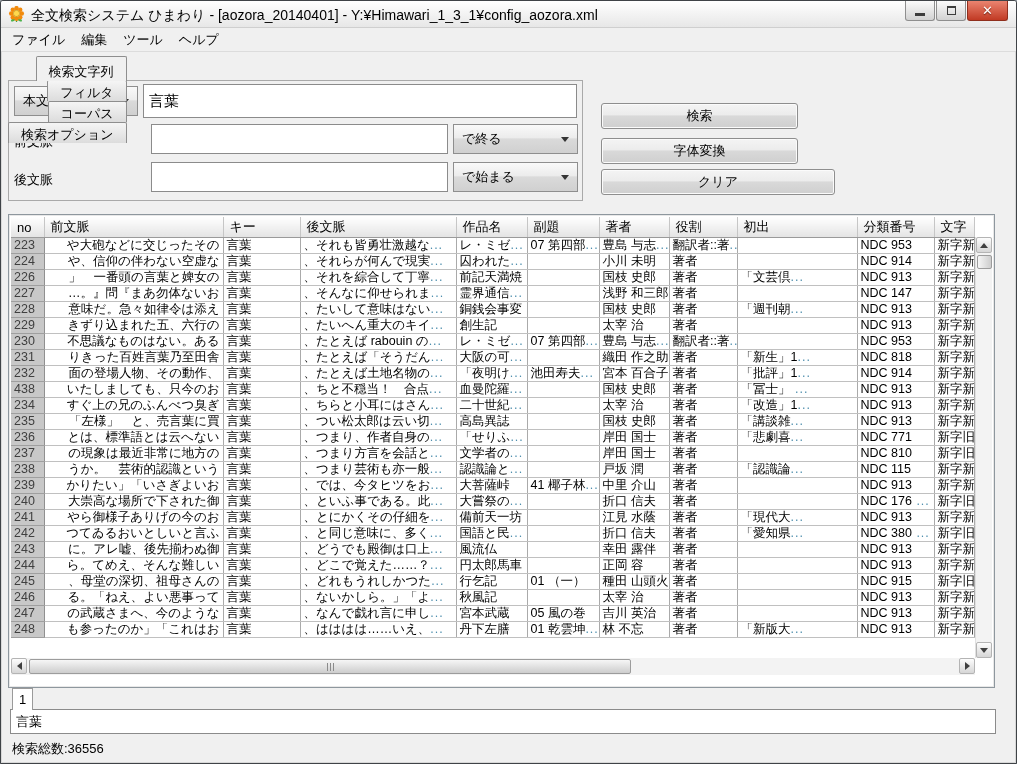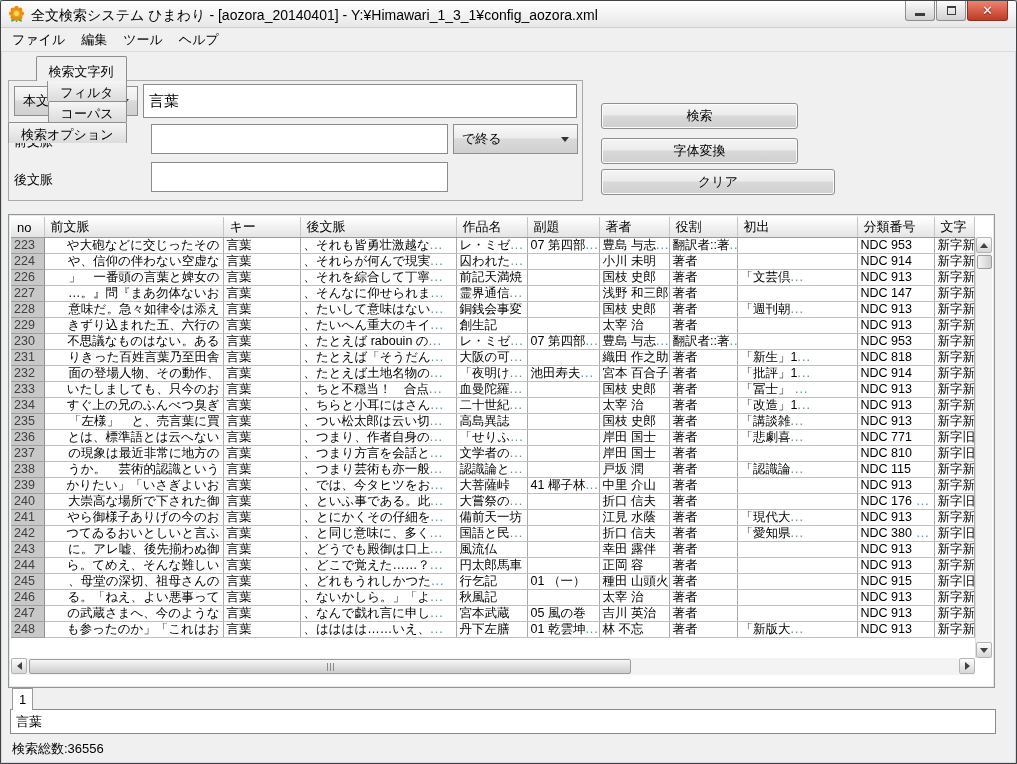--- a/index.html
+++ b/index.html
@@ -144,20 +144,24 @@
       </div>
       <input class="txt" style="left: 134px; top: 3px; width: 434px; height: 34px; font-size: 15px;" value="言葉">
       <span class="flabel" style="left:5px; top:52px;">前文脈</span>
       <input class="txt" style="left: 142px; top: 43px; width: 297px; height: 30px;">
       <div class="combo" style="left:444px; top:43px; width:125px; height:30px;">
         <span>で終る</span>
         <span class="carr"></span>
       </div>
       <span class="flabel" style="left:5px; top:90px;">後文脈</span>
       <input class="txt" style="left: 142px; top: 81px; width: 297px; height: 30px;">
+      <div class="combo" style="left:444px; top:81px; width:125px; height:30px;">
+        <span>で始まる</span>
+        <span class="carr"></span>
+      </div>
     </div>
 
     <div class="btn" style="left:600px; top:52px; width:197px; height:26px;">検索</div>
     <div class="btn" style="left:600px; top:87px; width:197px; height:26px;">字体変換</div>
     <div class="btn" style="left:600px; top:118px; width:234px; height:26px;">クリア</div>
 
     <div class="table-panel">
       <table class="grid">
         <colgroup>
           <col style="width:33px">
@@ -299,21 +303,21 @@
               <td class="c3">、たとえば土地名物の<span class="dots">...</span></td>
               <td class="c4">「夜明け<span class="dots">...</span></td>
               <td class="c5">池田寿夫<span class="dots">...</span></td>
               <td class="c6">宮本 百合子</td>
               <td class="c7">著者</td>
               <td class="c8">「批評」1<span class="dots">...</span></td>
               <td class="c9">NDC 914</td>
               <td class="c10">新字新</td>
             </tr>
             <tr>
-              <td class="c0">233</td>
+              <td class="c0">438</td>
               <td class="c1">いたしましても、只今のお</td>
               <td class="c2">言葉</td>
               <td class="c3">、ちと不穏当！　合点<span class="dots">...</span></td>
               <td class="c4">血曼陀羅<span class="dots">...</span></td>
               <td class="c5"></td>
               <td class="c6">国枝 史郎</td>
               <td class="c7">著者</td>
               <td class="c8">「冨士」<span class="dots"> ...</span></td>
               <td class="c9">NDC 913</td>
               <td class="c10">新字新</td>

